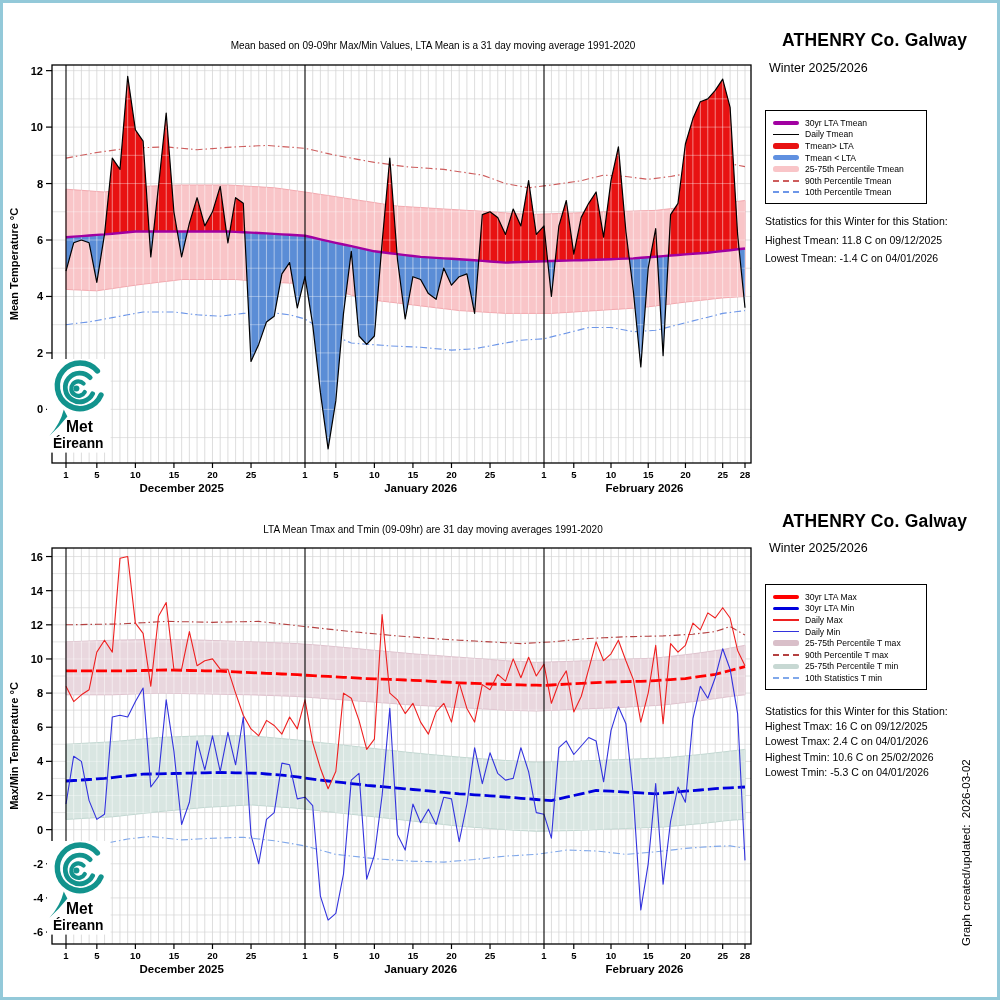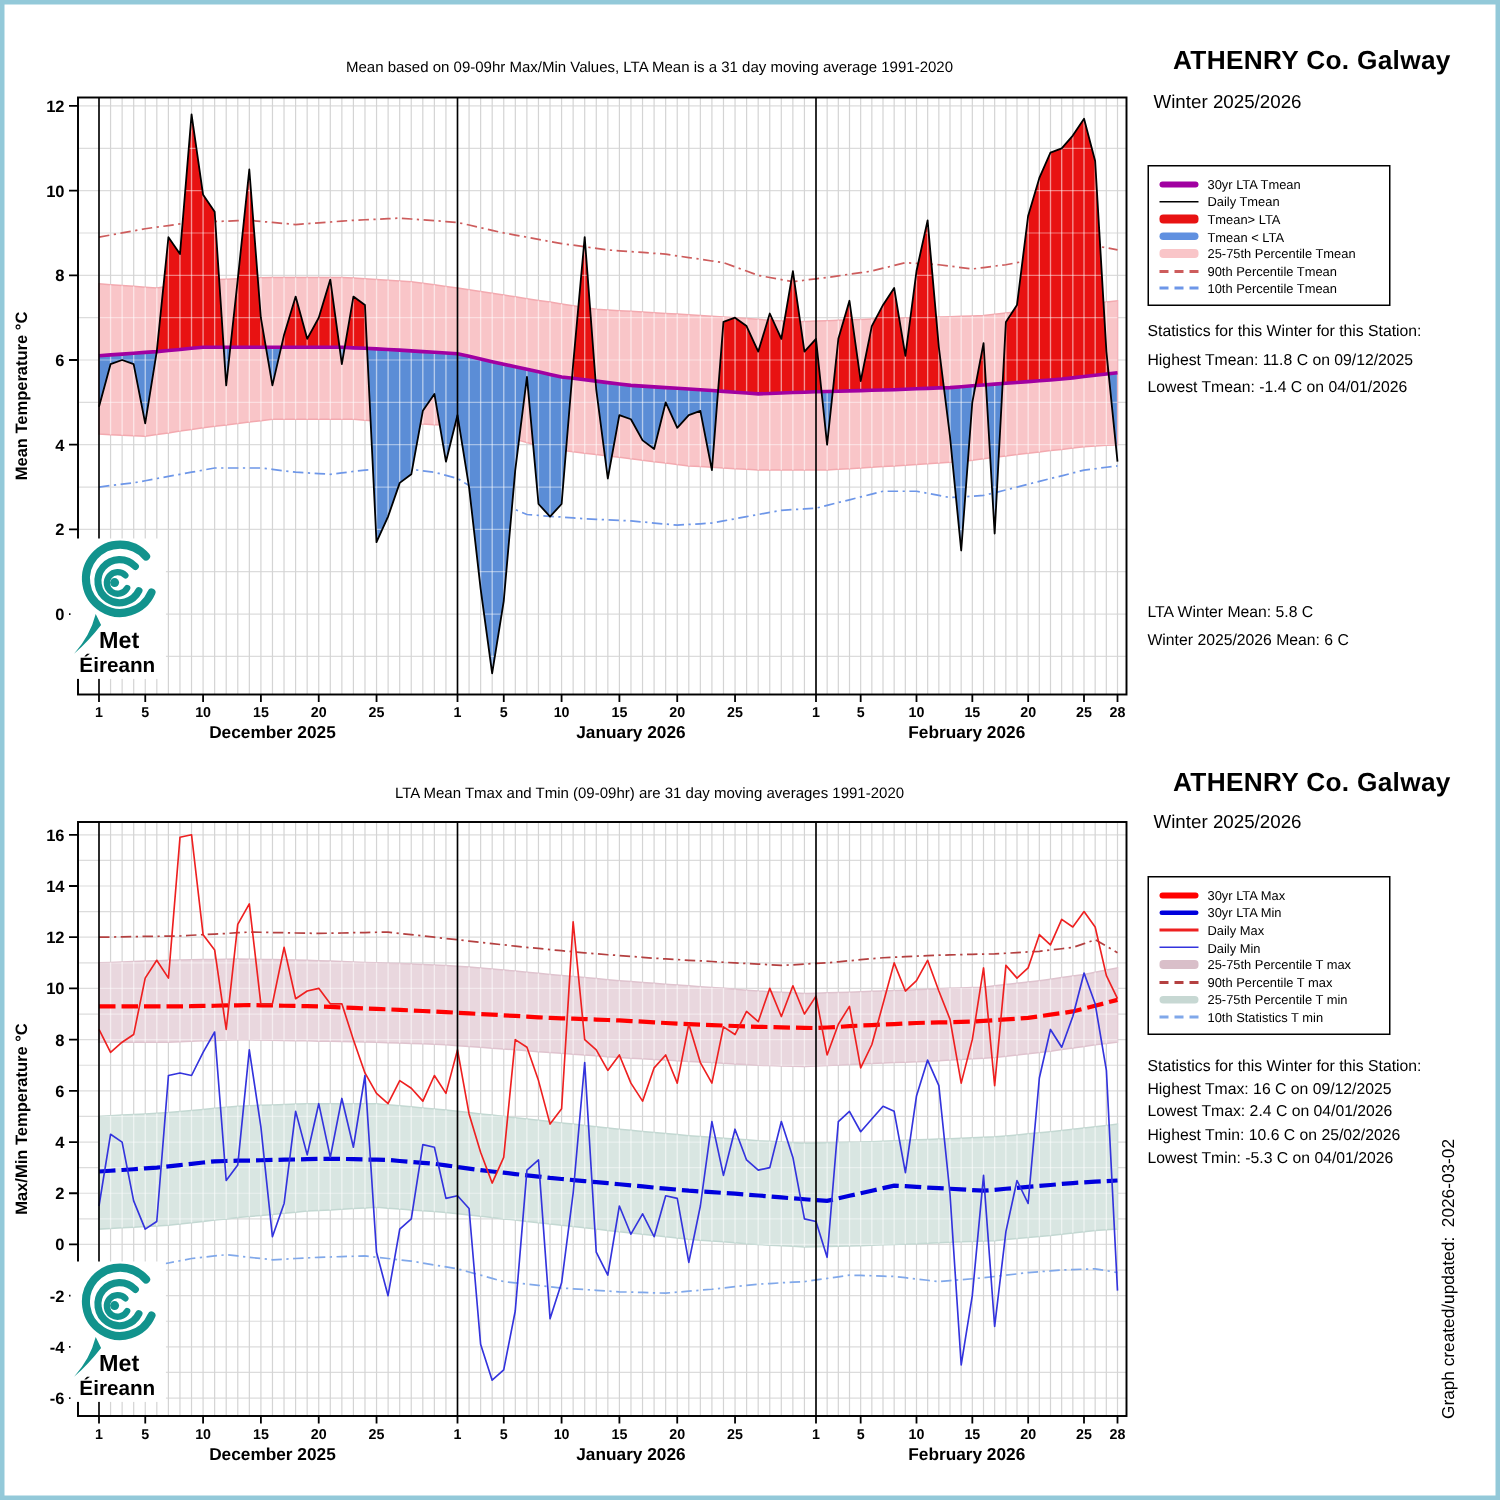--- a/index.html
+++ b/index.html
@@ -684,24 +684,20 @@
       <div class="lrow">
         <span class="sw sw-dash" style="border-top-color: rgb(109, 150, 232);"></span>
         <span>10th Percentile Tmean</span>
       </div>
     </div>
   <div class="abs stats" style="top:212px" id="stats-0">
       <div>Statistics for this Winter for this Station:</div>
       <div>Highest Tmean: 11.8 C on 09/12/2025</div>
       <div>Lowest Tmean: -1.4 C on 04/01/2026</div>
     </div>
-  <div class="abs extra" style="top:399px" id="extra-0">
-      <div>LTA Winter Mean: 5.8 C</div>
-      <div>Winter 2025/2026 Mean: 6 C</div>
-    </div>
 
   <div class="abs chart-sub" style="top:521px">LTA Mean Tmax and Tmin (09-09hr) are 31 day moving averages 1991-2020</div>
   <div class="abs station" style="top:508px">ATHENRY Co. Galway</div>
   <div class="abs season" style="top:538px">Winter 2025/2026</div>
   <div class="abs legend" style="top:581px" id="legend-1">
       <div class="lrow">
         <span class="sw sw-thick" style="background: rgb(255, 0, 0);"></span>
         <span>30yr LTA Max</span>
       </div>
       <div class="lrow">

